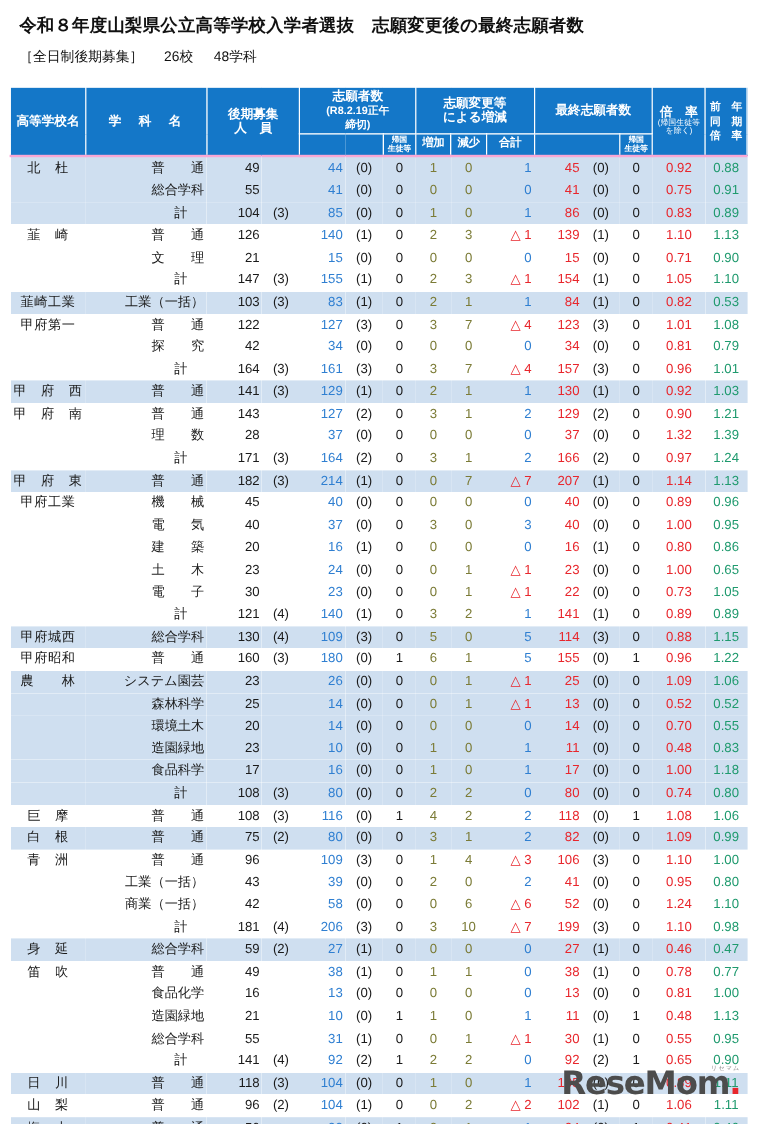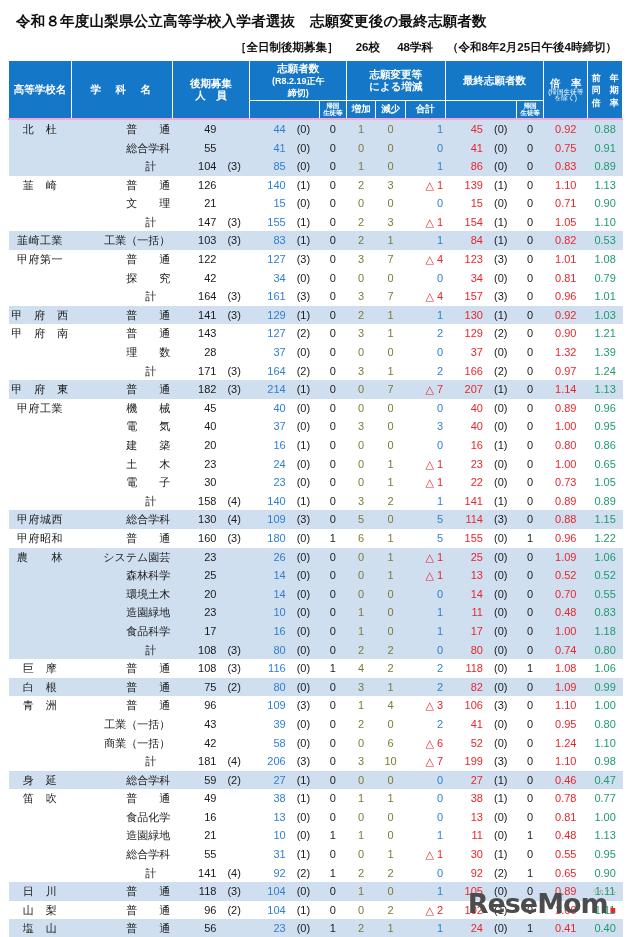--- a/index.html
+++ b/index.html
@@ -12,23 +12,23 @@
   }
   .page{position:relative;width:631px;height:937px;box-sizing:border-box;padding:0 8px;}
 
   .title{
     font-size:14.5px;font-weight:bold;color:#111;
     letter-spacing:0.2px;
     padding:12px 0 0 8px;
     white-space:nowrap;
   }
   .subbar{
-    display:flex;align-items:flex-end;justify-content:flex-end;
-    padding:9px 6px 5px 8px;
-    font-size:11.5px;font-weight:bold;color:#111;
+    display:flex;align-items:flex-end;justify-content:space-between;
+    padding:9px 6px 17px 8px;
+    font-size:11.5px;font-weight:normal;color:#111;
     white-space:nowrap;
   }
   .subbar .left span{margin-right:14px;}
 
   table.grid{
     border-collapse:collapse;
     width:615px;
     margin:0 auto;
     table-layout:fixed;
     font-size:10.5px;
@@ -96,21 +96,20 @@
 <div class="page">
 
   <div class="title">令和８年度山梨県公立高等学校入学者選抜　志願変更後の最終志願者数</div>
 
   <div class="subbar">
     <div class="left">
       <span>［全日制後期募集］</span>
       <span>26校</span>
       <span>48学科</span>
     </div>
-    <div class="right">（令和8年2月25日午後4時締切）</div>
   </div>
 
   <table class="grid">
     <colgroup>
       <col style="width:60px">
       <col style="width:96px">
       <col style="width:44px">
       <col style="width:30px">
       <col style="width:36px">
       <col style="width:30px">
@@ -484,21 +483,21 @@
           <td class="r"><span class="tri">△ </span><span class="num-red">1</span></td>
           <td class="r num-red">22</td>
           <td class="c num-paren">(0)</td>
           <td class="c num-black">0</td>
           <td class="c num-red">0.73</td>
           <td class="c num-green">1.05</td>
         </tr>
         <tr class="plain">
           <td class="school"></td>
           <td class="dept kei">計</td>
-          <td class="r num-black">158</td>
+          <td class="r num-black">121</td>
           <td class="c num-paren">(4)</td>
           <td class="r num-blue">140</td>
           <td class="c num-paren">(1)</td>
           <td class="c num-black">0</td>
           <td class="c num-olive">3</td>
           <td class="c num-olive">2</td>
           <td class="r num-blue">1</td>
           <td class="r num-red">141</td>
           <td class="c num-paren">(1)</td>
           <td class="c num-black">0</td>

